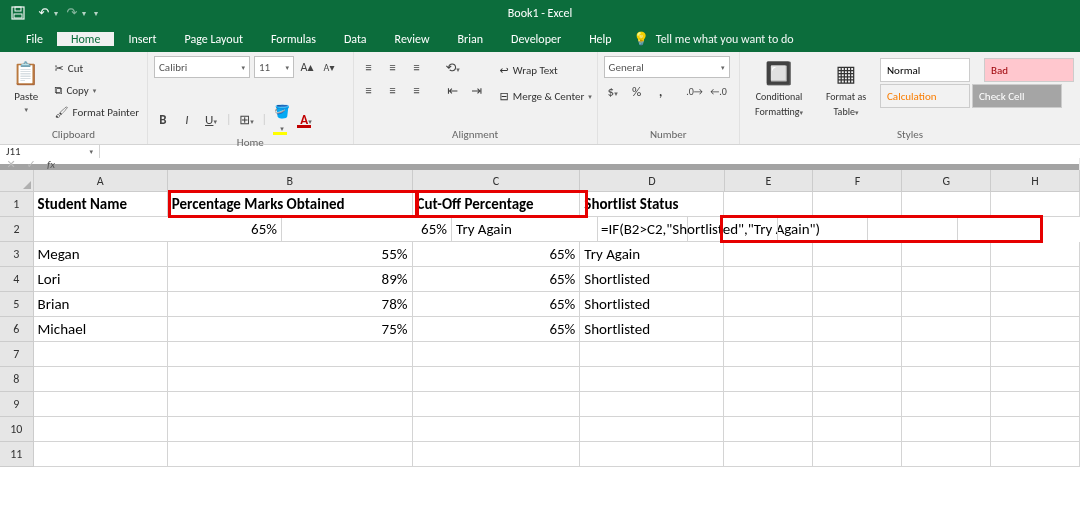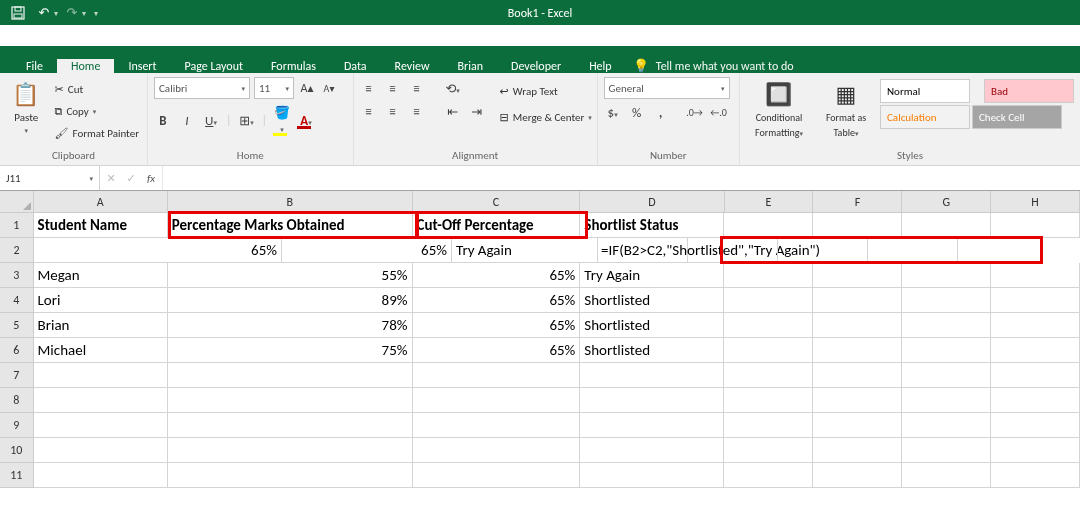--- a/index.html
+++ b/index.html
@@ -2,21 +2,21 @@
 <html><head>
 <meta charset="utf-8">
 <style>
 * { box-sizing: border-box; margin: 0; padding: 0; font-family: "Segoe UI", Calibri, Arial, sans-serif; }
 body { background: #fff; font-size: 12px; user-select: none; overflow: hidden; width: 1080px; height: 521px; }
 .titlebar { background: #0c6d3c; height: 25px; display: flex; align-items: center; color: #fff; position: relative; }
 .titlebar .qat { display: flex; align-items: center; gap: 2px; padding-left: 6px; }
 .titlebar .qat .ic { width: 24px; height: 24px; display: flex; align-items: center; justify-content: center; font-size: 13px; opacity: 0.95; }
 .titlebar .qat .drop { font-size: 8px; opacity: .7; margin-left: -4px; }
 .titlebar .title { position: absolute; left: 50%; transform: translateX(-50%); font-size: 12px; text-align: center; }
-.menu { background: #0c6d3c; height: 27px; display: flex; align-items: flex-end; padding-left: 12px; margin-top: 21px; }
+.menu { background: #0c6d3c; height: 27px; display: flex; align-items: center; padding-left: 12px; }
 .menu .tab { color: #fff; padding: 0 14px; display: flex; align-items: center; font-size: 12px; cursor: pointer; }
 .menu .tab.active { background: #f1f1f1; color: #0c6d3c; }
 .menu .tell { display: flex; align-items: center; color: #fff; opacity: .95; gap: 6px; margin-left: 8px; }
 .menu .tell .bulb { font-size: 13px; }
 .ribbon { background: #f1f1f1; height: 93px; border-bottom: 1px solid #d4d4d4; display: flex; }
 .group { border-right: 1px solid #e1e1e1; display: flex; flex-direction: column; padding: 4px 6px 0 6px; }
 .group .gbody { flex: 1; display: flex; align-items: flex-start; gap: 6px; }
 .group .glabel { text-align: center; font-size: 11px; color: #666; padding: 2px 0 3px 0; position: relative; }
 .bigbtn { width: 42px; display: flex; flex-direction: column; align-items: center; gap: 2px; font-size: 11px; color: #333; padding-top: 2px;}
 .bigbtn .ico { font-size: 22px; height: 30px; display:flex; align-items:center; }
@@ -25,21 +25,21 @@
 .fontname { background:#fff; border:1px solid #c0c0c0; width:96px; height:22px; font-size:11px; color:#555; padding:0 4px; display:flex; align-items:center; justify-content:space-between;}
 .fontsize { background:#fff; border:1px solid #c0c0c0; width:40px; height:22px; font-size:11px; color:#555; padding:0 4px; display:flex; align-items:center; justify-content:space-between;}
 .tinydrop{font-size:7px;color:#666}
 .btnrow { display:flex; gap:6px; align-items:center; }
 .txtbtn { font-size:13px; color:#444; width:18px; text-align:center; }
 .stylecell { width:90px; height:24px; border:1px solid #ccc; font-size:11px; padding:0 6px; display:flex; align-items:center; }
 .stylecell.normal{background:#fff;color:#000;}
 .stylecell.bad{background:#ffc7ce;color:#9c0006;}
 .stylecell.calc{background:#f2f2f2;color:#fa7d00;}
 .stylecell.check{background:#a5a5a5;color:#fff;}
-.fxbar { height: 25px; border-bottom: 1px solid #a3a3a3; display:flex; align-items:stretch; background:#fff;}
+.fxbar { height: 25px; border-bottom: 6px solid #a3a3a3; display:flex; align-items:stretch; background:#fff;flex-direction:column;}
 .namebox { width:100px; border-right:1px solid #d4d4d4; display:flex; align-items:center; padding:0 6px; font-size:11px; color:#333; justify-content:space-between;}
 .fxbtns { display:flex; align-items:center; padding: 0 4px; gap:6px; border-right:1px solid #e8e8e8;}
 .fxbtns span{font-size:11px;color:#bbb;width:14px;text-align:center;}
 .fxinput{flex:1; border:none; outline:none; font-size:12px; padding:0 4px;}
 .grid { position: relative; }
 .colhdrs { display:flex; height:22px; background:#e6e6e6; }
 .rowhdr-corner { width:34px; background:#e6e6e6; border-right:1px solid #ccc; border-bottom:1px solid #ccc; position:relative;}
 .rowhdr-corner::after{content:"";position:absolute;right:2px;bottom:2px;width:0;height:0;border-left:8px solid transparent;border-bottom:8px solid #b0b0b0;}
 .colhdr { background:#e6e6e6; border-right:1px solid #ccc; border-bottom:1px solid #ccc; text-align:center; font-size:12px; color:#333; line-height:22px;}
 .row { display:flex; height:25px; }
@@ -110,21 +110,21 @@
         <div class="smallbtn">
             <span>🖌</span>
             <span>Format Painter</span>
           </div>
       </div>
     </div>
     <div class="glabel">Clipboard</div>
   </div>
 
   <div class="group" style="width:208px">
-    <div class="gbody" style="flex-direction:column;gap:2px;">
+    <div class="gbody" style="flex-direction:column;gap:22px;">
       <div class="fontrow">
         <div class="fontname">
             <span>Calibri</span>
             <span class="tinydrop">▾</span>
           </div>
         <div class="fontsize">
             <span>11</span>
             <span class="tinydrop">▾</span>
           </div>
         <span class="txtbtn" style="font-size:12px">A▴</span>

